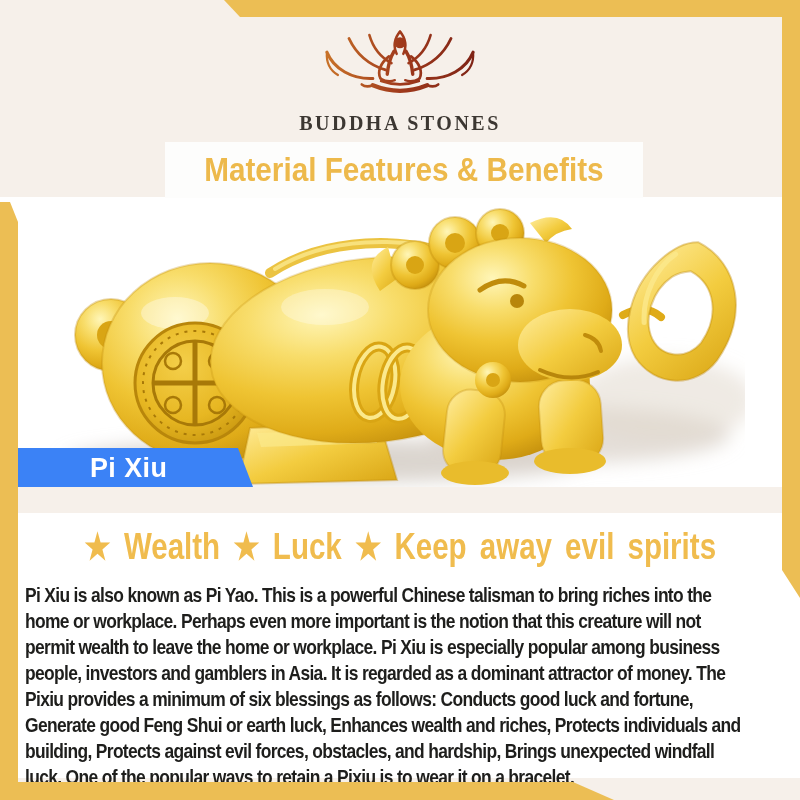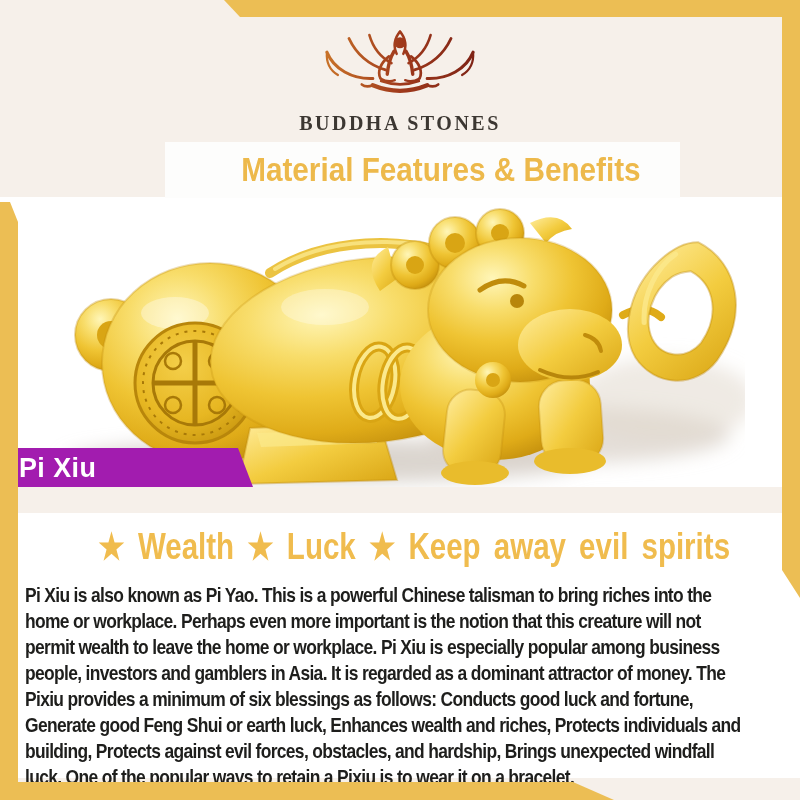--- a/index.html
+++ b/index.html
@@ -20,41 +20,41 @@
     clip-path:polygon(0 0,573px 0,100% 100%,0 100%);}
   
   .logo{position:absolute;left:315px;top:30px;width:170px;height:68px;z-index:2;}
   .brand{
     position:absolute;left:0;top:112px;width:800px;text-align:center;z-index:2;
     font-family:"Liberation Serif",serif;font-size:20px;font-weight:600;
     letter-spacing:2.5px;color:#3C3732;
   }
   .title-banner{
     position:absolute;left:165px;top:142px;width:478px;height:56px;background:#FDFDFC;
-    display:flex;align-items:center;justify-content:center;z-index:2;padding-left:37px;
+    display:flex;align-items:center;justify-content:center;z-index:2;
   }
   .title-text{
     white-space:nowrap;font-size:33px;font-weight:bold;color:#EDB94B;
     transform:scaleX(.9);transform-origin:center;
   }
   
   .photo{position:absolute;left:0;top:197px;width:800px;height:290px;background:#FFFFFF;
     overflow:hidden;z-index:1;}
   .pendant{position:absolute;left:25px;top:-2px;width:720px;height:300px;}
   .label-banner{
-    position:absolute;left:17px;top:448px;width:236px;height:39px;background:#a21caf;z-index:3;
+    position:absolute;left:17px;top:448px;width:236px;height:39px;background:#3b82f6;z-index:3;
     clip-path:polygon(0 0,221px 0,236px 100%,0 100%);
-    display:flex;align-items:center;justify-content:flex-start;
+    display:flex;align-items:center;justify-content:center;
   }
   .label-text{font-size:28px;font-weight:bold;color:#FFFFFF;letter-spacing:.5px;
     transform:scaleX(.96);padding-right:14px;}
   
   .content{position:absolute;left:18px;top:513px;width:782px;height:265px;background:#FFFFFF;z-index:1;}
   .headline{
-    position:absolute;left:0;top:13px;width:764px;display:flex;justify-content:center;padding-left:14px;
+    position:absolute;left:0;top:13px;width:764px;display:flex;justify-content:center;
   }
   .headline span{
     white-space:nowrap;font-size:36px;font-weight:bold;color:#F0BC4E;
     word-spacing:6px;transform:scaleX(.82);transform-origin:center;
   }
   .para{position:absolute;left:7px;top:69px;width:770px;}
   .pline{
     white-space:pre;font-size:21px;font-weight:bold;color:#1E1E1C;
     letter-spacing:-.8px;line-height:26px;height:26px;
     transform:scaleX(.83);transform-origin:0 50%;

